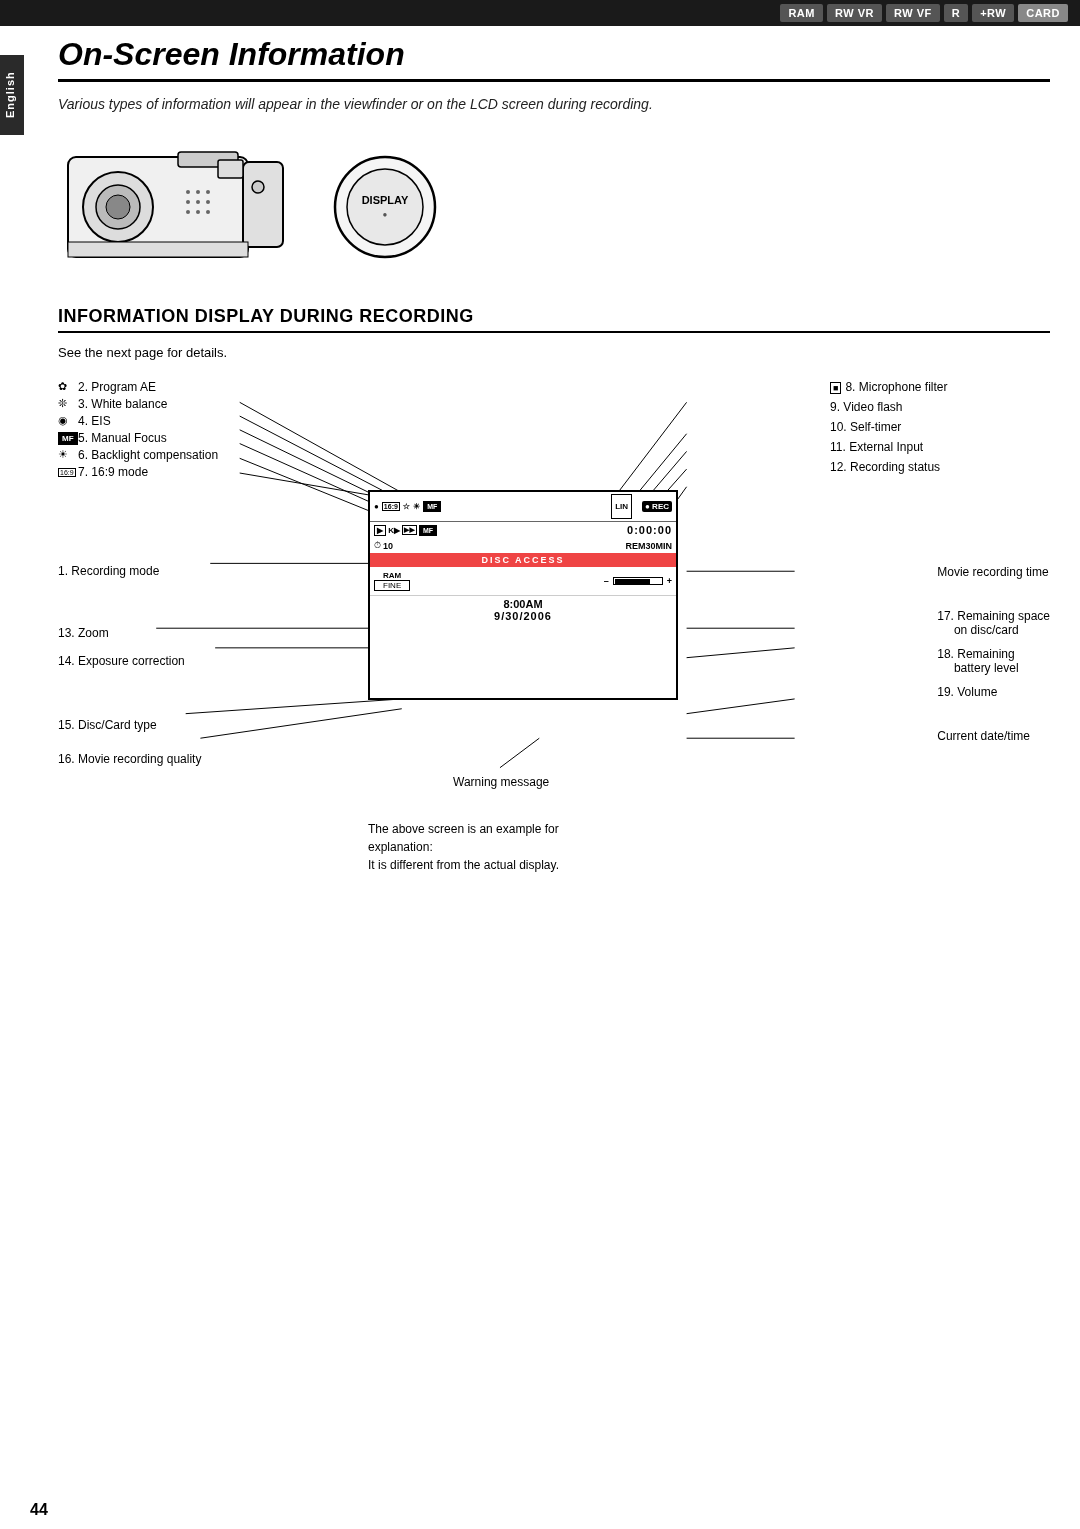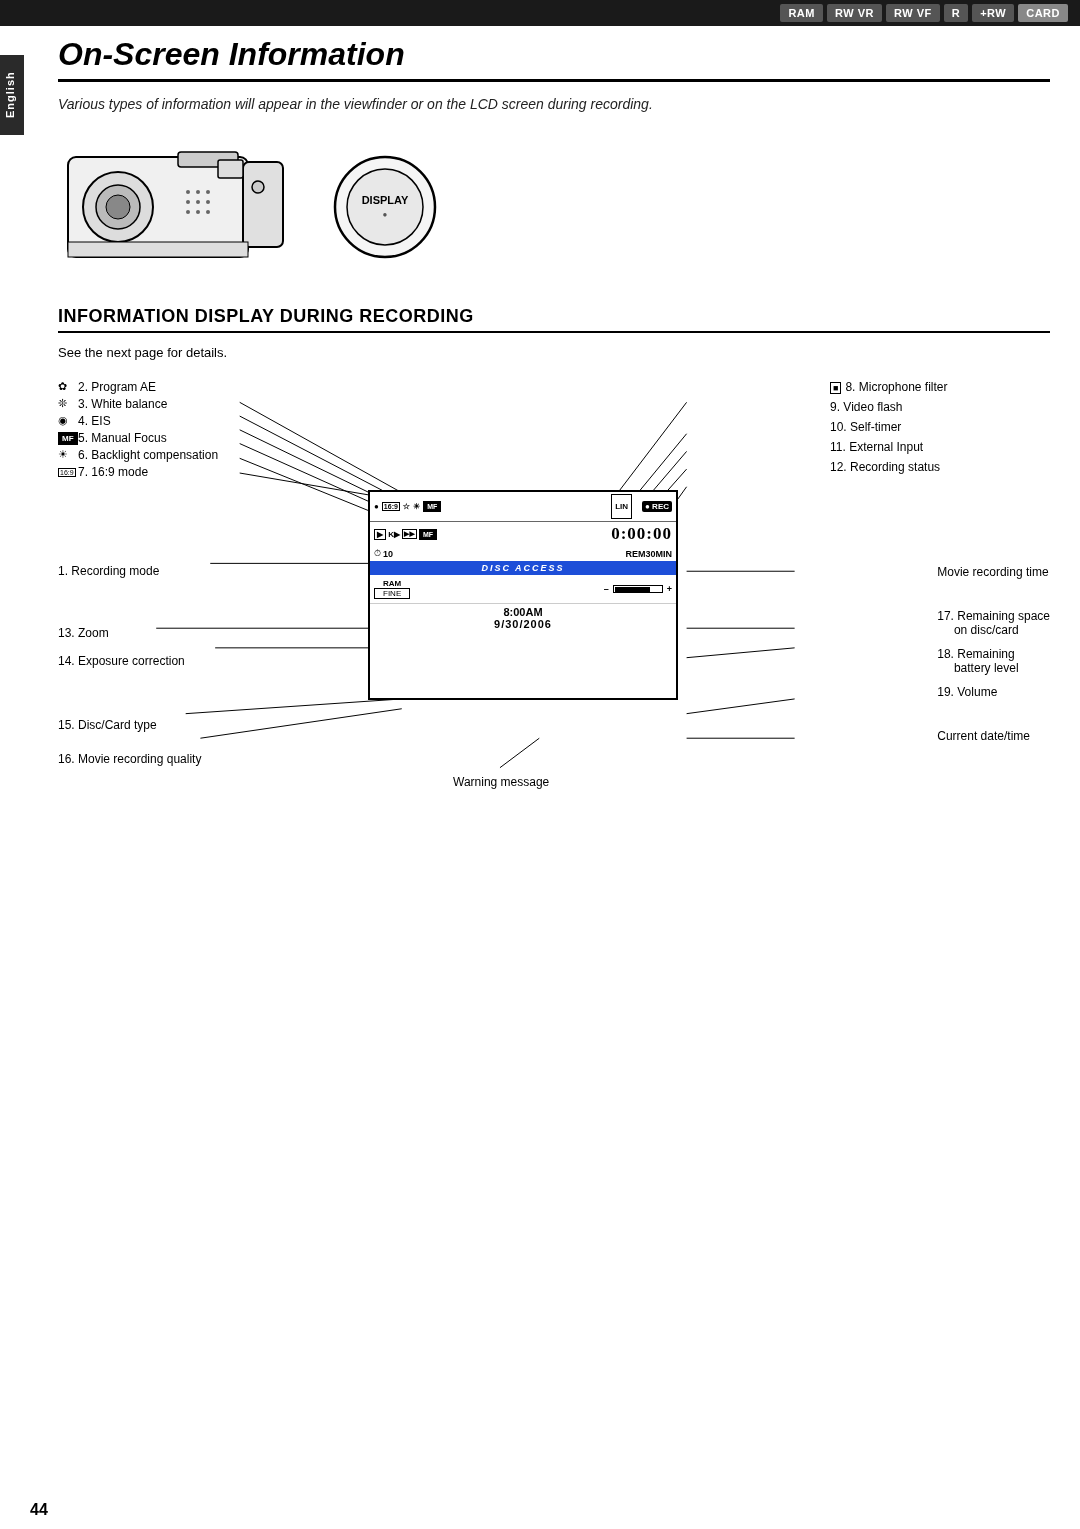--- a/index.html
+++ b/index.html
@@ -337,31 +337,31 @@
         <span style="margin-left:4px;"></span>
         <span style="background:#000;color:#fff;padding:1px 3px;font-size:8px;border-radius:2px;">● REC</span>
       </div>
 
       <div style="display:flex; align-items:center; padding:2px 4px; font-size:10px; font-weight:bold;">
         <span style="border:1px solid #000;padding:0 2px;font-size:8px;margin-right:2px;">▶</span>
         <span style="font-size:8px;margin-right:2px;">K▶</span>
         <span style="border:1px solid #000;font-size:7px;padding:0 1px;margin-right:2px;">▶▶</span>
         <span style="border:2px solid #000;background:#000;color:#fff;font-size:7px;padding:0 2px;margin-right:4px;">MF</span>
         <span style="flex:1"></span>
-        <span style="font-size:17px; font-weight:bold; letter-spacing:1px;font-family:Liberation Serif, serif;">0:00:00</span>
+        <span style="font-size:11px; font-weight:bold; letter-spacing:1px;">0:00:00</span>
       </div>
 
       <div style="display:flex; align-items:center; padding:2px 4px; font-size:9px;">
         <span>⏱</span>
         <span style="font-weight:bold;margin-left:2px;">10</span>
         <span style="flex:1"></span>
         <span style="font-size:9px; font-weight:bold;">REM30MIN</span>
       </div>
 
-      <div style="background:#1d4ed8;color:#fff;text-align:center;font-size:9px;font-weight:bold;padding:2px 4px;letter-spacing:2px;font-style:italic;">DISC ACCESS</div>
+      <div style="background:#ef4444;color:#fff;text-align:center;font-size:9px;font-weight:bold;padding:2px 4px;letter-spacing:2px;">DISC ACCESS</div>
 
       <div style="display:flex; align-items:center; padding:4px 4px; gap:6px;">
         <div style="display:flex;flex-direction:column; align-items:center;">
           <span style="font-size:8px;font-weight:bold;">RAM</span>
           <span style="font-size:8px;border:1px solid #000;padding:0 8px;">FINE</span>
         </div>
         <span style="flex:1"></span>
         <div style="display:flex; flex-direction:column; align-items:center; gap:2px;">
           <div style="display:flex;align-items:center;gap:4px;font-size:9px;font-weight:bold;">
             <span>–</span>
@@ -390,18 +390,23 @@
     <div style="position:absolute; right:0; top:185px;">
       <div style="font-size:12px; margin-bottom:30px;">Movie recording time</div>
       <div style="font-size:12px; margin-bottom:10px;">17. Remaining space<br>&nbsp;&nbsp;&nbsp;&nbsp;&nbsp;on disc/card</div>
       <div style="font-size:12px; margin-bottom:10px;">18. Remaining<br>&nbsp;&nbsp;&nbsp;&nbsp;&nbsp;battery level</div>
       <div style="font-size:12px; margin-bottom:30px;">19. Volume</div>
       <div style="font-size:12px;">Current date/time</div>
     </div>
 
     <div style="position:absolute; left:395px; top:395px; font-size:12px;">Warning message</div>
 
+    <div style="position:absolute; left:310px; top:430px;" class="note-box">
+      <div>The above screen is an example for</div>
+      <div>explanation:</div>
+      <div>It is different from the actual display.</div>
+    </div>
 
   </div>
 
 </div>
 
 <div class="page-number">44</div>
 
 </body></html>

